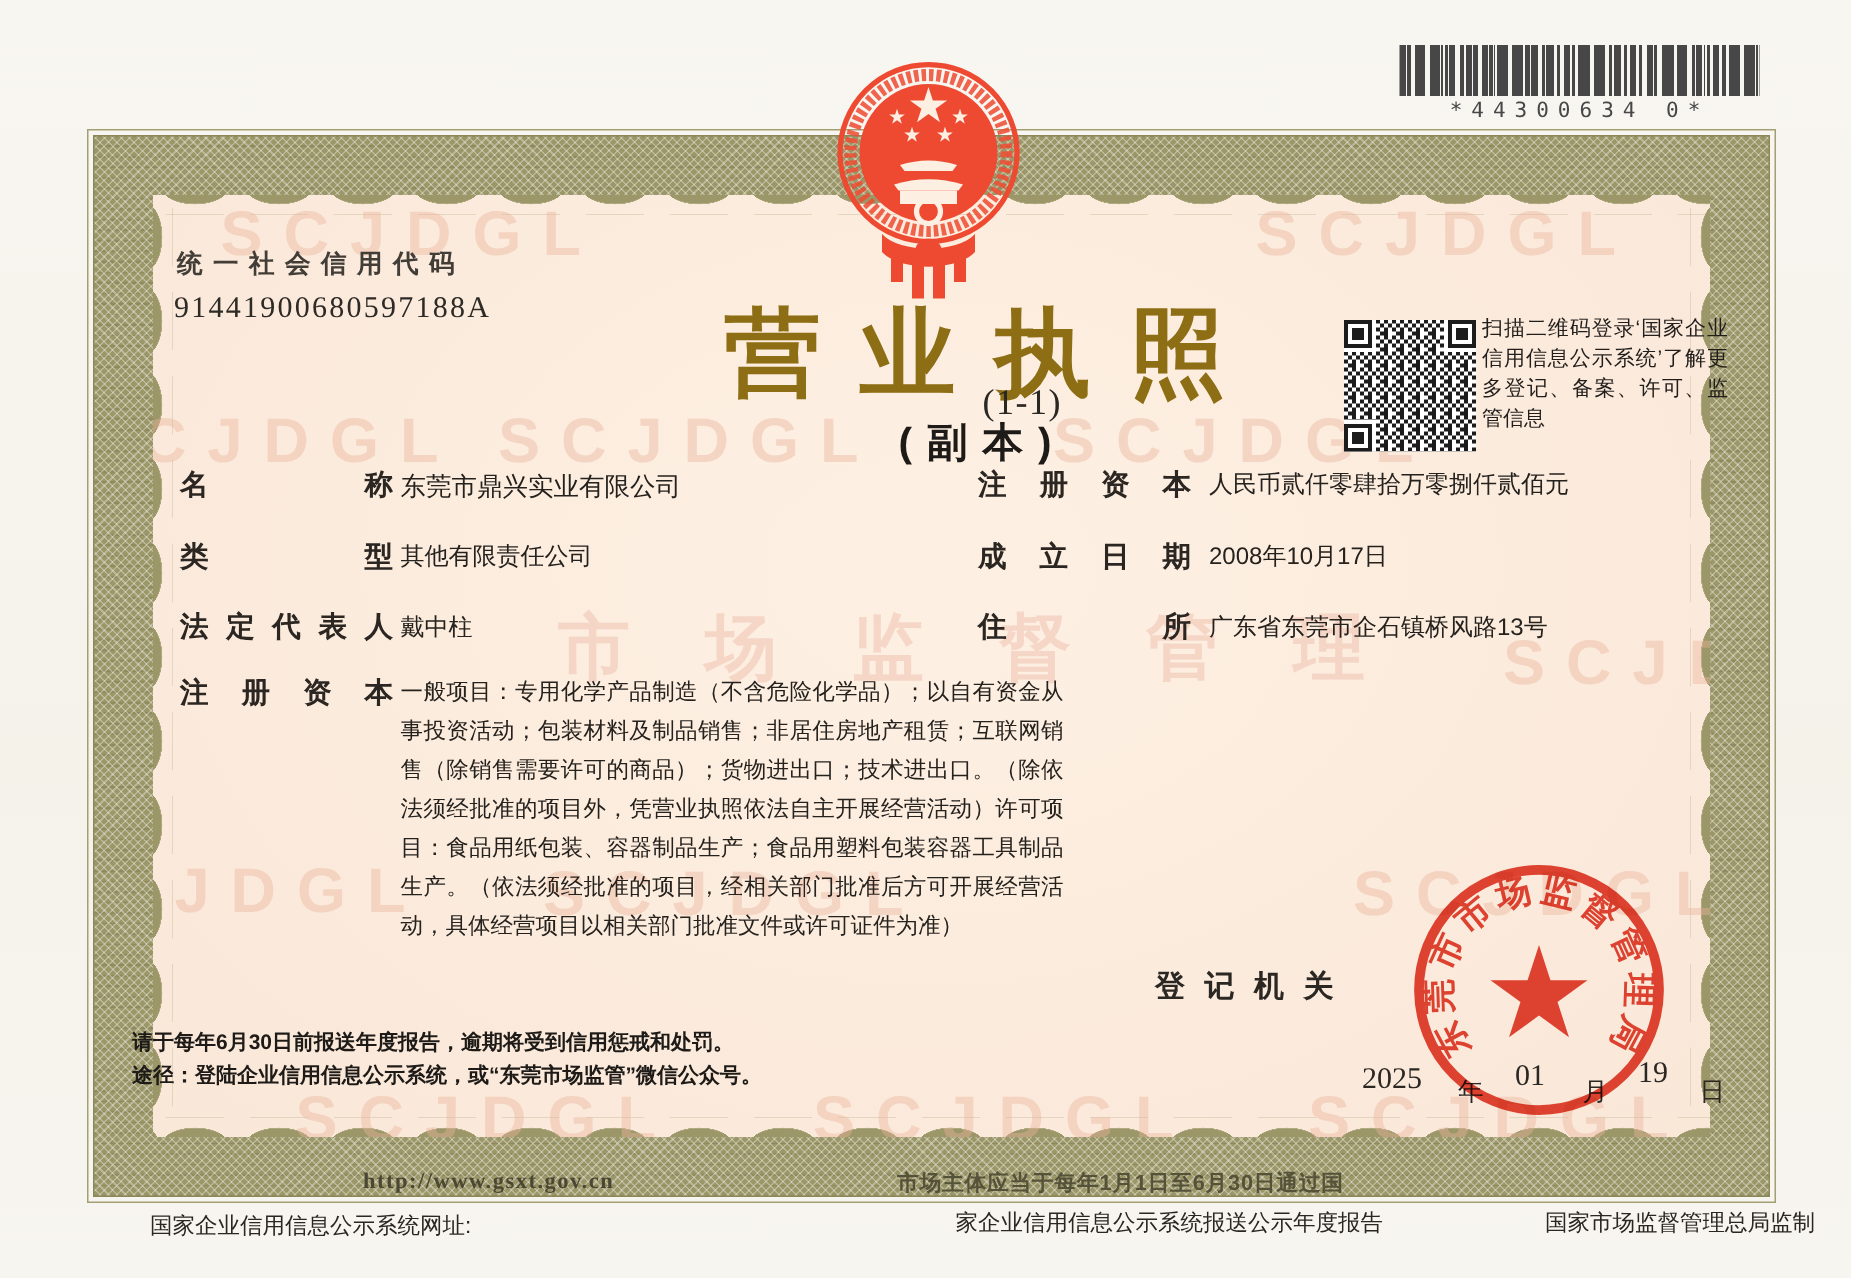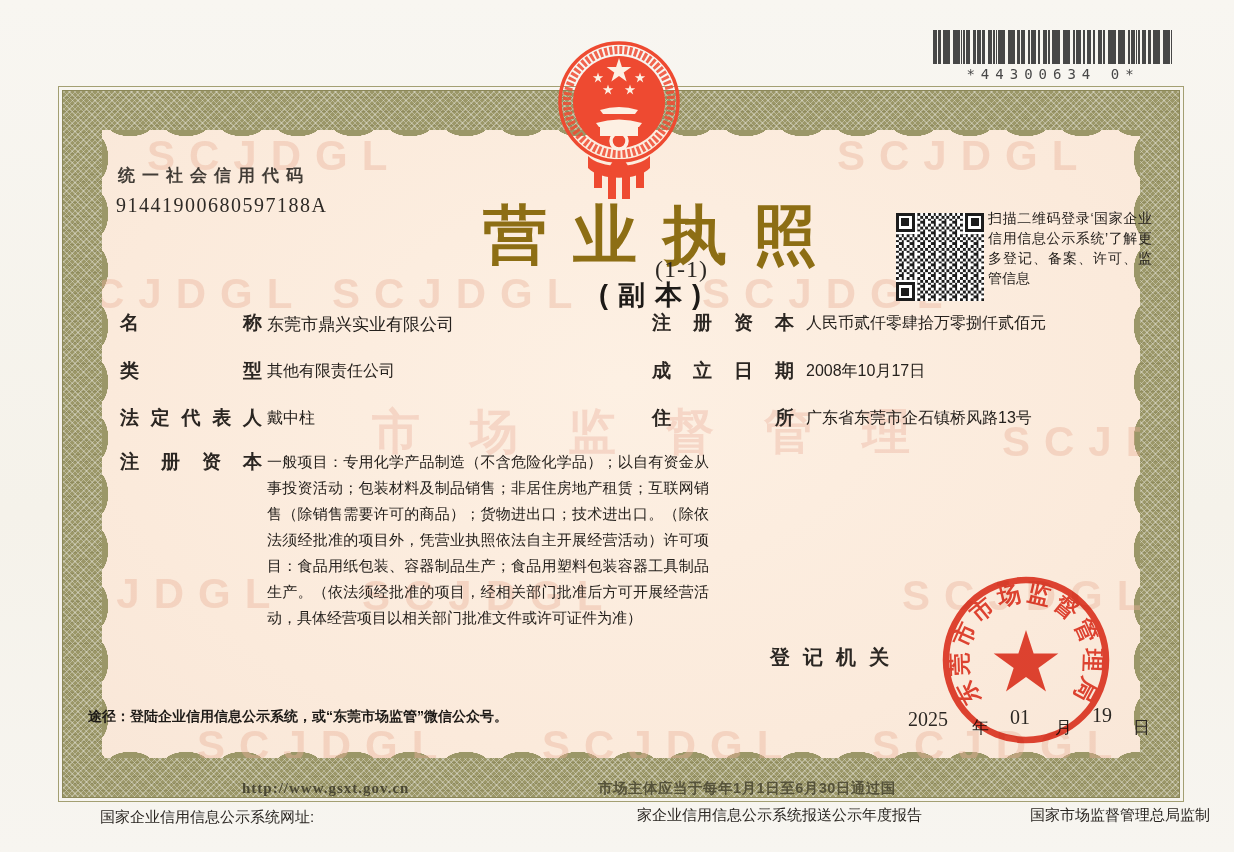--- a/index.html
+++ b/index.html
@@ -227,20 +227,21 @@
     </text>
   </svg>
 
   <div class="dt dt-num z5" style="left:908px;top:708px">2025</div>
   <div class="dt dt-cjk z5" style="left:972px;top:716px">年</div>
   <div class="dt dt-num z5" style="left:1010px;top:706px">01</div>
   <div class="dt dt-cjk z5" style="left:1055px;top:716px">月</div>
   <div class="dt dt-num z5" style="left:1092px;top:704px">19</div>
   <div class="dt dt-cjk z5" style="left:1133px;top:716px">日</div>
 
+  <div class="notice z5" style="top:686px">请于每年6月30日前报送年度报告，逾期将受到信用惩戒和处罚。</div>
   <div class="notice z5" style="top:708px">途径：登陆企业信用信息公示系统，或“东莞市场监管”微信公众号。</div>
 
   <div class="band-url">http://www.gsxt.gov.cn</div>
   <div class="band-note">市场主体应当于每年1月1日至6月30日通过国</div>
 
   <div class="foot" style="left:55px;top:808px">国家企业信用信息公示系统网址:</div>
   <div class="foot" style="left:592px;top:806px">家企业信用信息公示系统报送公示年度报告</div>
   <div class="foot" style="left:985px;top:806px">国家市场监督管理总局监制</div>
 
 </div>

